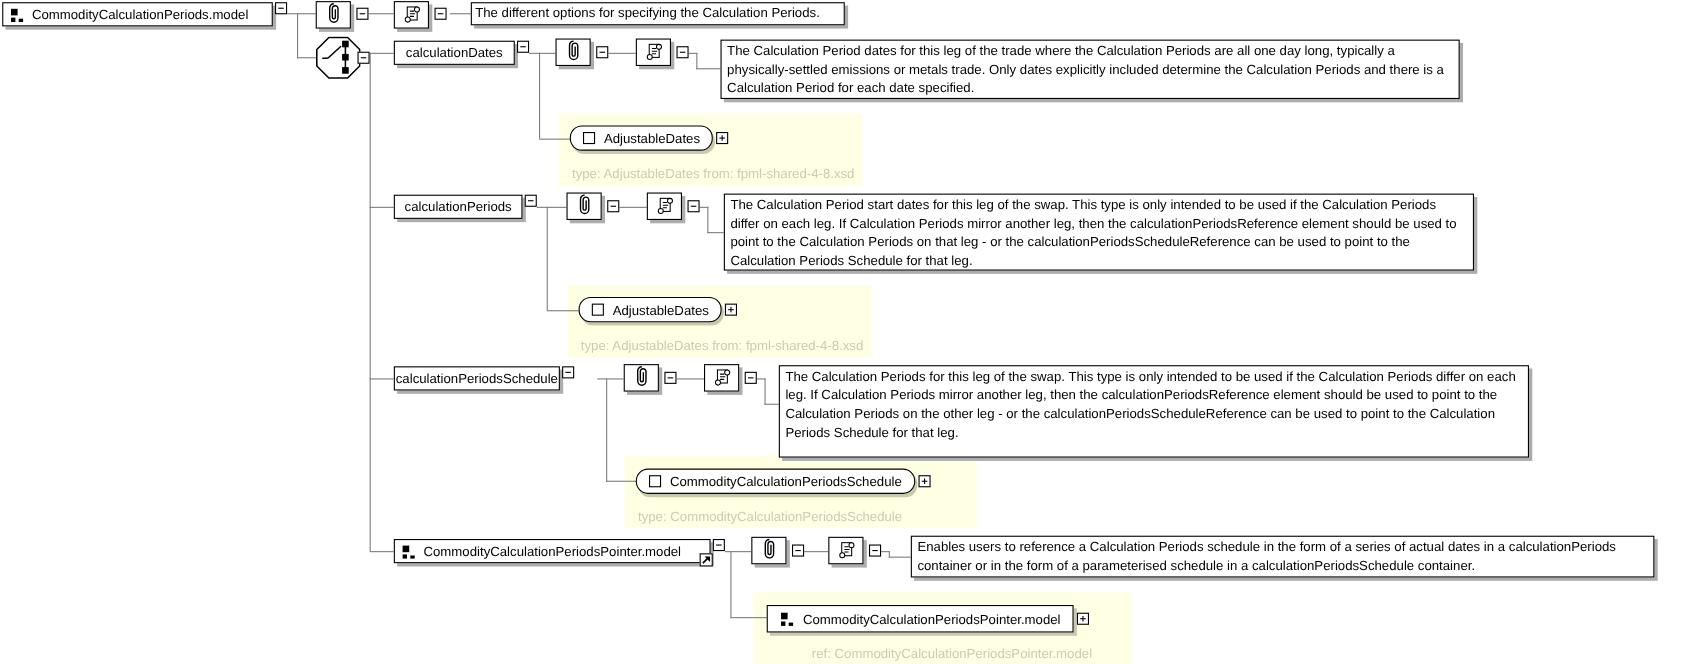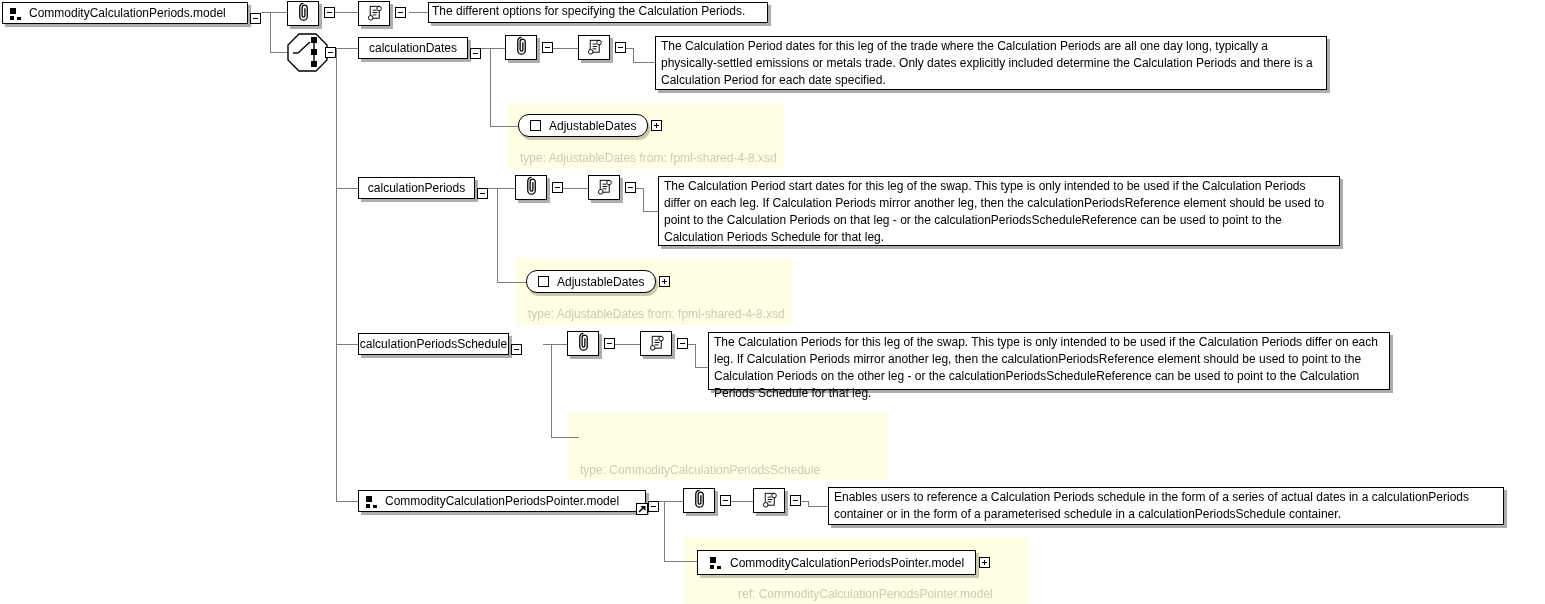--- a/index.html
+++ b/index.html
@@ -16,21 +16,21 @@
   .line { position: absolute; background: #7d7d7d; z-index: 2; }
   .hl { height: 1px; }
   .vl { width: 1px; }
 
   .panel {
     position: absolute;
     background: #ffffe3;
     z-index: 1;
   }
 
-  .node-row { position: absolute; display: flex; align-items: flex-end; z-index: 3; }
+  .node-row { position: absolute; display: flex; align-items: flex-start; z-index: 3; }
 
   .ebox {
     height: 22px;
     border: 1px solid #000;
     background: #fff;
     display: flex; align-items: center; justify-content: center;
     padding: 0 6px;
     white-space: nowrap;
     box-shadow: 3px 3px 0 #adadad;
   }
@@ -314,22 +314,29 @@
           <rect x="5.5" y="4.5" width="9.5" height="12.5" fill="#fff" stroke="#000"></rect>
           <circle cx="14.8" cy="6.9" r="2.4" fill="#fff" stroke="#000"></circle>
           <circle cx="6" cy="16.6" r="2.4" fill="#fff" stroke="#000"></circle>
           <line x1="8" y1="8.5" x2="12" y2="8.5" stroke="#000"></line>
           <line x1="8" y1="11" x2="13" y2="11" stroke="#000"></line>
           <line x1="8" y1="13.5" x2="12" y2="13.5" stroke="#000"></line>
         </svg>
     </span>
   </div>
   <span class="toggle abs" style="left:677px; top:338px;"></span>
-  <div class="tb" style="left:708px; top:332px; width:682px; height:58px;">
+  <div class="tb" style="left:708px; top:332px; width:682px; height:84px;">
     <span>The Calculation Periods for this leg of the swap. This type is only intended to be used if the Calculation Periods differ on each leg. If Calculation Periods mirror another leg, then the calculationPeriodsReference element should be used to point to the Calculation Periods on the other leg - or the calculationPeriodsScheduleReference can be used to point to the Calculation Periods Schedule for that leg.</span>
+  </div>
+  <div class="tywrap" style="left:578px; top:426px;">
+    <div class="tybox">
+      <span class="sq"></span>
+      <span>CommodityCalculationPeriodsSchedule</span>
+    </div>
+    <span class="toggle plus"></span>
   </div>
   <div class="cap" style="left:580px; top:463px;">type: CommodityCalculationPeriodsSchedule</div>
 
   <div class="node-row" style="left:358px; top:490px;">
     <div class="ebox left" style="width:288px;">
       <span class="micon">
         <svg width="13" height="13" viewBox="0 0 13 13">
             <rect x="1" y="1" width="6" height="6" fill="#000"></rect>
             <rect x="1" y="9" width="4" height="4" fill="#000"></rect>
             <rect x="8" y="10" width="4" height="3" fill="#000"></rect>

